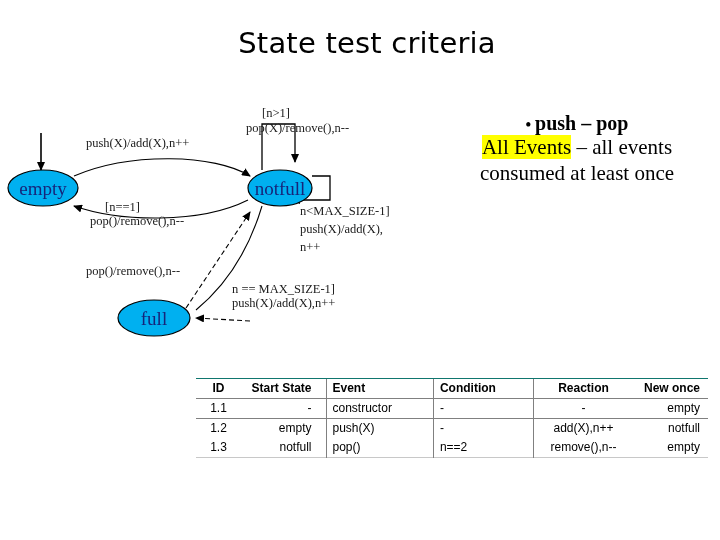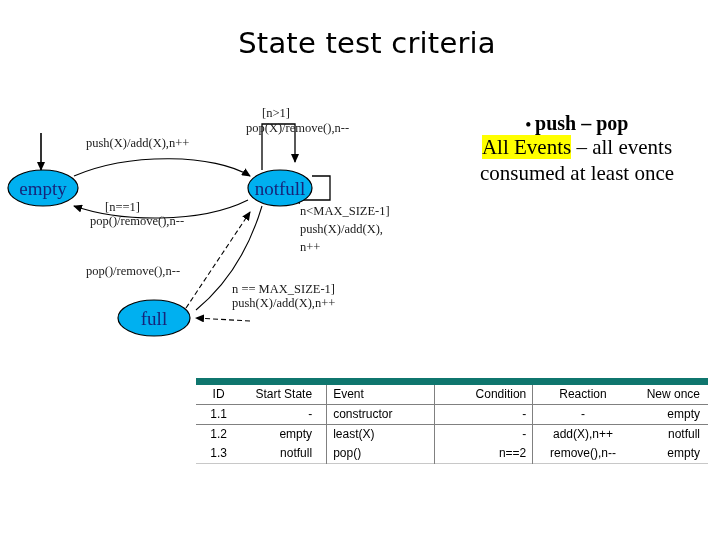--- a/index.html
+++ b/index.html
@@ -101,29 +101,29 @@
   }
   #trans-table th,
   #trans-table td {
     padding: 1px 6px 1px 6px;
     border: 0;
     height: 17px;
     line-height: 15px;
   }
   #trans-table thead tr { border-bottom: 1px solid #808080; }
   #trans-table thead th {
-    font-weight: normal;
-    border-top: 7px solid #0f766e;
+    font-weight: bold;
+    border-top: 1px solid #0f766e;
   }
   #trans-table tbody tr.rule-under { border-bottom: 1px solid #808080; }
   #trans-table tbody tr.last-row { border-bottom: 1px solid #c8c8c8; }
   .col-id      { width: 44px;  text-align: center; }
   .col-start   { width: 86px;  text-align: right;  padding-right: 14px !important; }
   .col-event   { width: 118px; text-align: left;   border-left: 1px solid #808080 !important; }
-  .col-cond    { width: 108px; text-align: right; border-left: 1px solid #808080 !important; }
+  .col-cond    { width: 108px; text-align: left; border-left: 1px solid #808080 !important; }
   .col-react   { width: 104px; text-align: center; border-left: 1px solid #808080 !important; }
   .col-newst   { width: 80px;  text-align: right;  padding-right: 8px !important; }
 </style>
 </head>
 <body>
 
 <div id="slide">
 
   <div id="slide-title">State test criteria</div>
 
@@ -206,21 +206,21 @@
         <td class="col-id">1.1</td>
         <td class="col-start">-</td>
         <td class="col-event">constructor</td>
         <td class="col-cond">-</td>
         <td class="col-react">-</td>
         <td class="col-newst">empty</td>
       </tr>
       <tr>
         <td class="col-id">1.2</td>
         <td class="col-start">empty</td>
-        <td class="col-event">least(X)</td>
+        <td class="col-event">push(X)</td>
         <td class="col-cond">-</td>
         <td class="col-react">add(X),n++</td>
         <td class="col-newst">notfull</td>
       </tr>
       <tr class="last-row">
         <td class="col-id">1.3</td>
         <td class="col-start">notfull</td>
         <td class="col-event">pop()</td>
         <td class="col-cond">n==2</td>
         <td class="col-react">remove(),n--</td>

